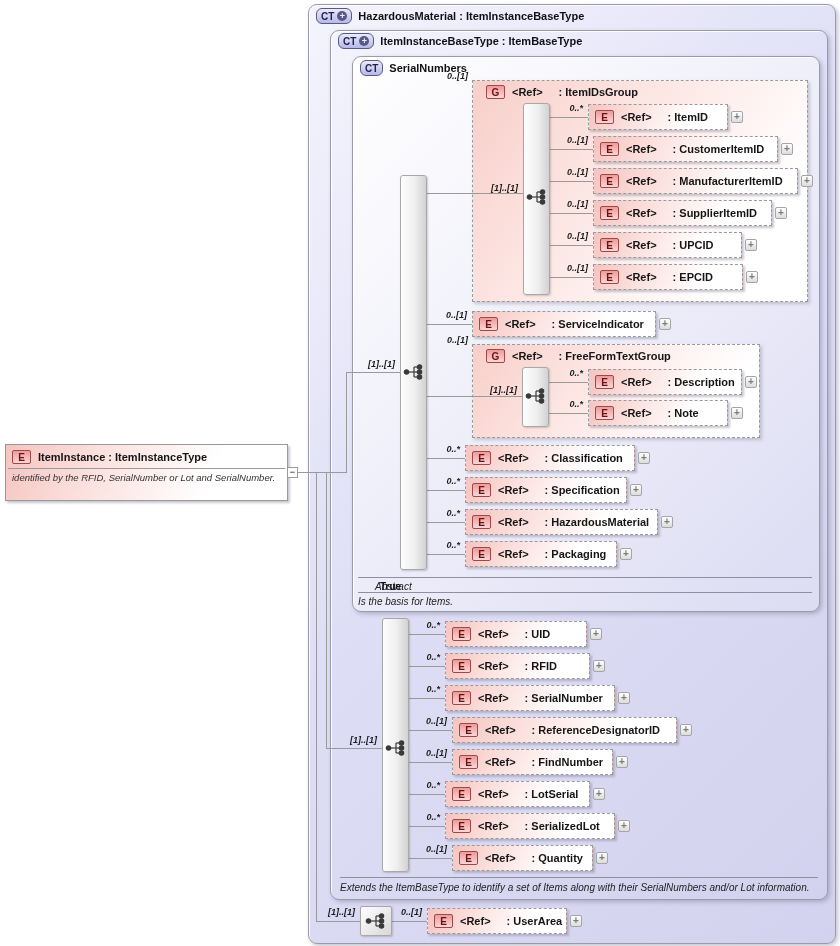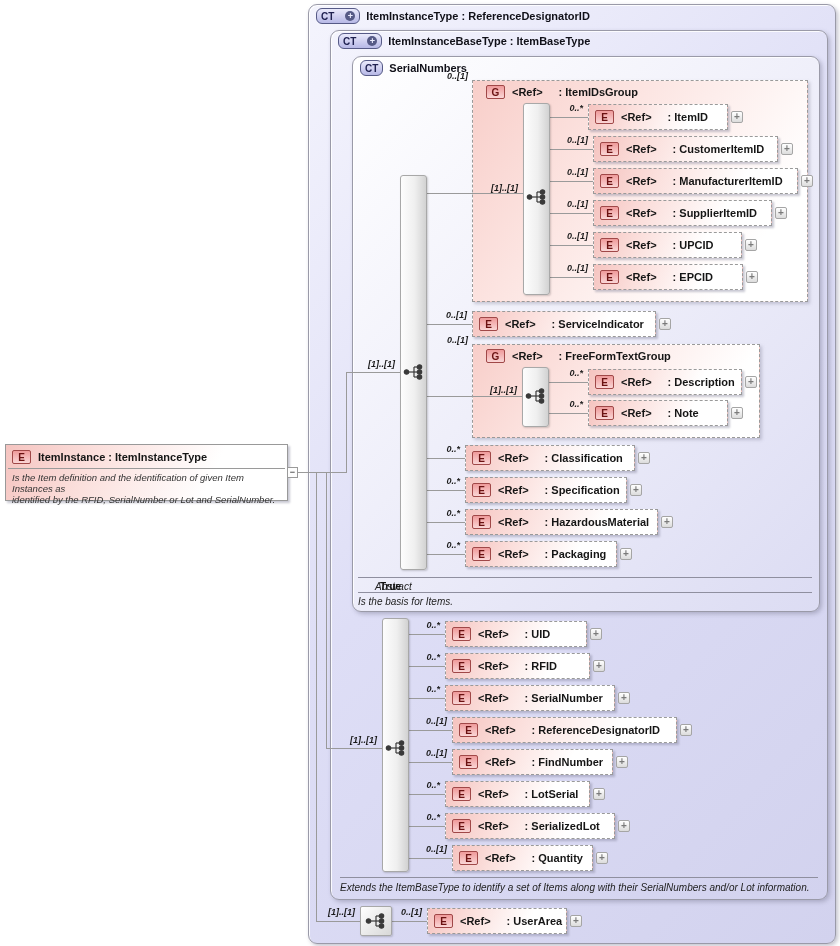--- a/index.html
+++ b/index.html
@@ -6,21 +6,21 @@
   .canvas{position:relative;width:840px;height:946px;background:#fff;overflow:hidden;
           font-family:"Liberation Sans",sans-serif;}
   .canvas *{box-sizing:border-box;}
 
   
   .ctbox{position:absolute;border:1px solid #9a9aa8;border-radius:9px;
          background:linear-gradient(135deg,#f4f4fd 0%,#dedef6 45%,#d2d2ee 100%);
          box-shadow:inset 1px 1px 0 rgba(255,255,255,.85),2px 2px 4px rgba(120,120,145,.45);}
   .ctbox.light{background:linear-gradient(135deg,#ffffff 0%,#ececf9 55%,#dcdcf3 100%);}
   .cthead{position:absolute;display:flex;align-items:center;gap:6px;}
-  .ctbadge{display:inline-flex;align-items:center;justify-content:center;gap:11px;
+  .ctbadge{display:inline-flex;align-items:center;justify-content:center;gap:3px;
            height:16px;padding:0 4px;border:1px solid #565a86;border-radius:6px;
            background:linear-gradient(180deg,#eaeafb,#b7b8e6);
            color:#1f2150;font-size:10px;font-weight:bold;}
   .ctplus{display:inline-block;width:10px;height:10px;border-radius:50%;background:#565a86;
           color:#eef;font-size:9px;font-weight:bold;line-height:10px;text-align:center;}
   .cttitle{font-size:11px;font-weight:bold;color:#101018;white-space:nowrap;}
 
   
   .gbox{position:absolute;border:1px dashed #9a9a9a;
         background:linear-gradient(125deg,#f8cec9 0%,#fce4e1 35%,#ffffff 82%);
@@ -79,21 +79,21 @@
 
   <div class="ctbox" style="left:308px;top:4px;width:528px;height:940px"></div>
   <div class="ctbox" style="left:330px;top:30px;width:498px;height:870px"></div>
   <div class="ctbox light" style="left:352px;top:56px;width:468px;height:556px"></div>
 
   <div class="cthead" style="left:316px;top:8px">
     <span class="ctbadge">
         <span>CT</span>
         <span class="ctplus">+</span>
       </span>
-    <span class="cttitle">ItemInstanceType : ReferenceDesignatorID</span>
+    <span class="cttitle">HazardousMaterial : ItemInstanceBaseType</span>
   </div>
   <div class="cthead" style="left:338px;top:33px">
     <span class="ctbadge">
         <span>CT</span>
         <span class="ctplus">+</span>
       </span>
     <span class="cttitle">ItemInstanceBaseType : ItemBaseType</span>
   </div>
   <div class="cthead" style="left:360px;top:60px">
     <span class="ctbadge">
@@ -402,19 +402,18 @@
     </div>
   <div class="plus" style="left:570px;top:915px">+</div>
 
   <div class="ebox solid" style="left:5px;top:444px;width:283px;height:57px">
     <div class="etitle">
       <span class="badge">E</span>
       <span class="t">ItemInstance : ItemInstanceType</span>
     </div>
     <div style="height:1px;background:#9a9a9a;margin:4px 2px 0 2px"></div>
     <div class="edesc">
-      <div>Is the Item definition and the identification of given Item Instances as</div>
       <div>identified by the RFID, SerialNumber or Lot and SerialNumber.</div>
     </div>
   </div>
   <div class="minus" style="left:287px;top:467px">−</div>
 
 </div>
 
 </body></html>

